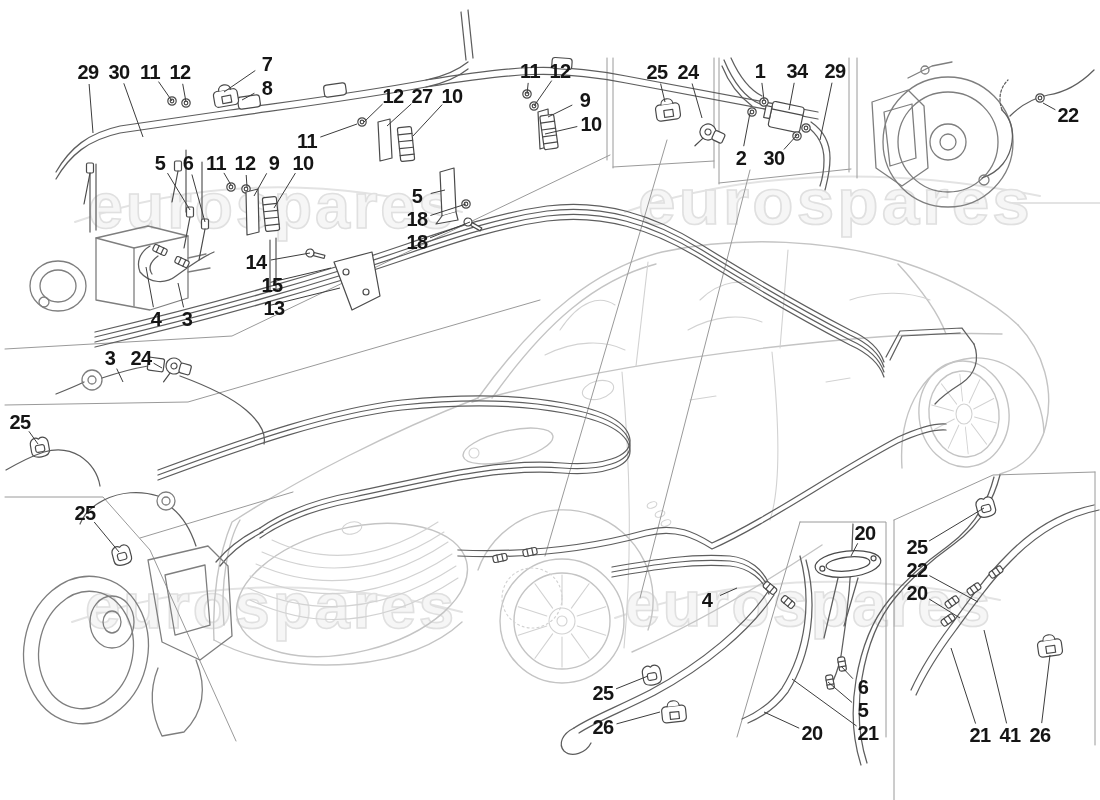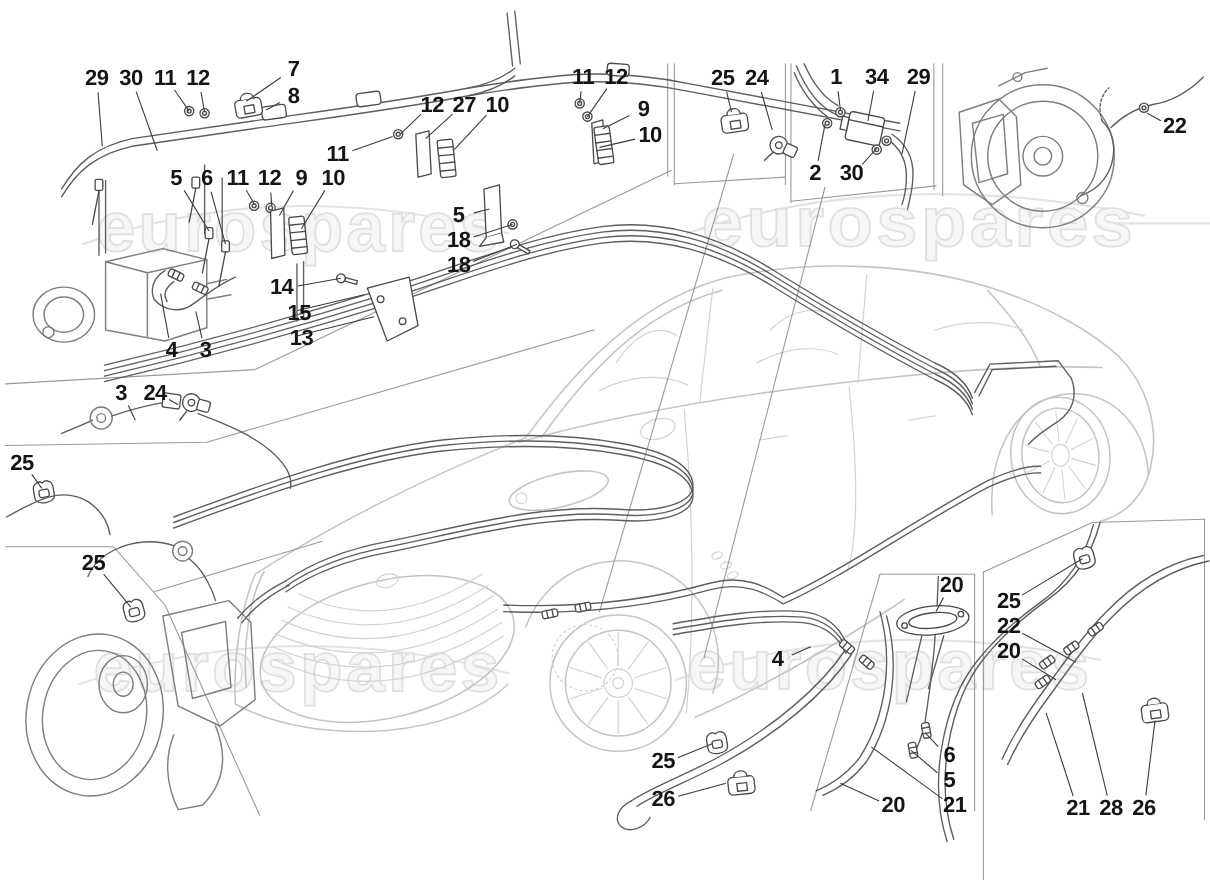--- a/index.html
+++ b/index.html
@@ -456,17 +456,17 @@
       <div class="callout" style="left: 863px; top: 687px;">6</div>
       <div class="callout" style="left: 863px; top: 710px;">5</div>
       <div class="callout" style="left: 812px; top: 733px;">20</div>
       <div class="callout" style="left: 868px; top: 733px;">21</div>
       <div class="callout" style="left: 603px; top: 693px;">25</div>
       <div class="callout" style="left: 603px; top: 727px;">26</div>
       <div class="callout" style="left: 917px; top: 547px;">25</div>
       <div class="callout" style="left: 917px; top: 570px;">22</div>
       <div class="callout" style="left: 917px; top: 593px;">20</div>
       <div class="callout" style="left: 980px; top: 735px;">21</div>
-      <div class="callout" style="left: 1010px; top: 735px;">28</div>
+      <div class="callout" style="left: 1010px; top: 735px;">41</div>
       <div class="callout" style="left: 1040px; top: 735px;">26</div>
     </div>
 
 </div>
 
 </body></html>

